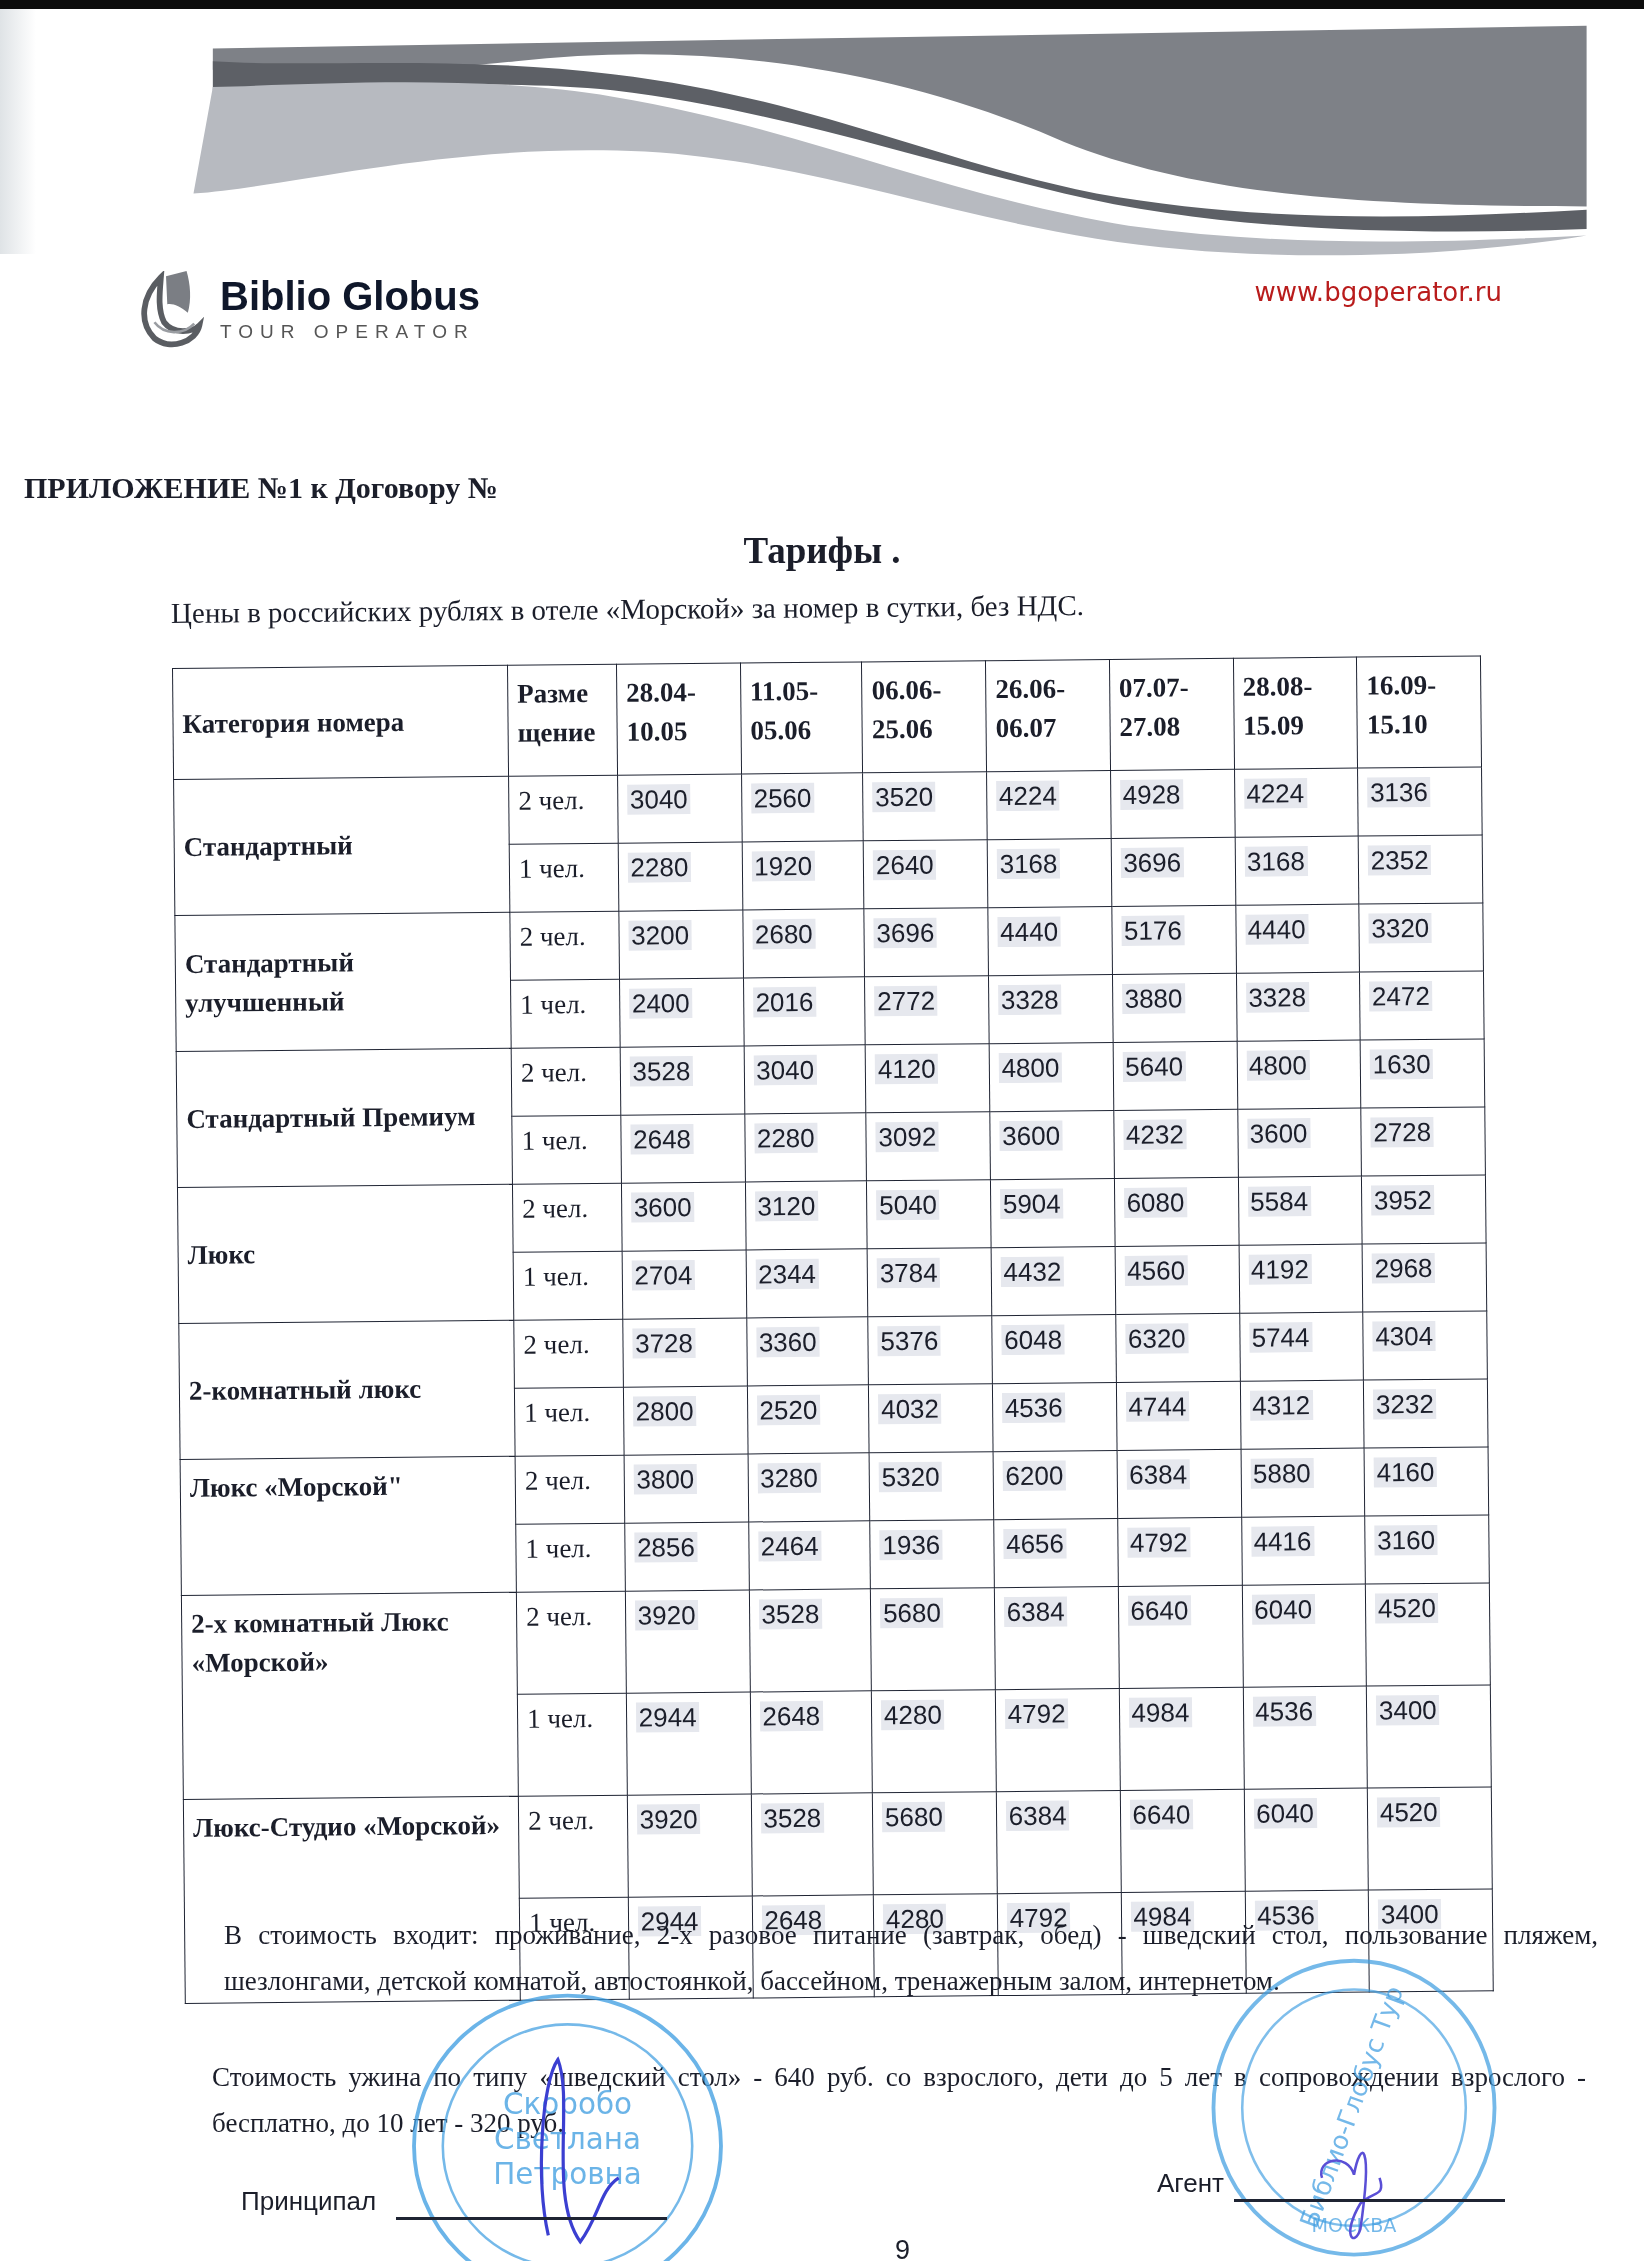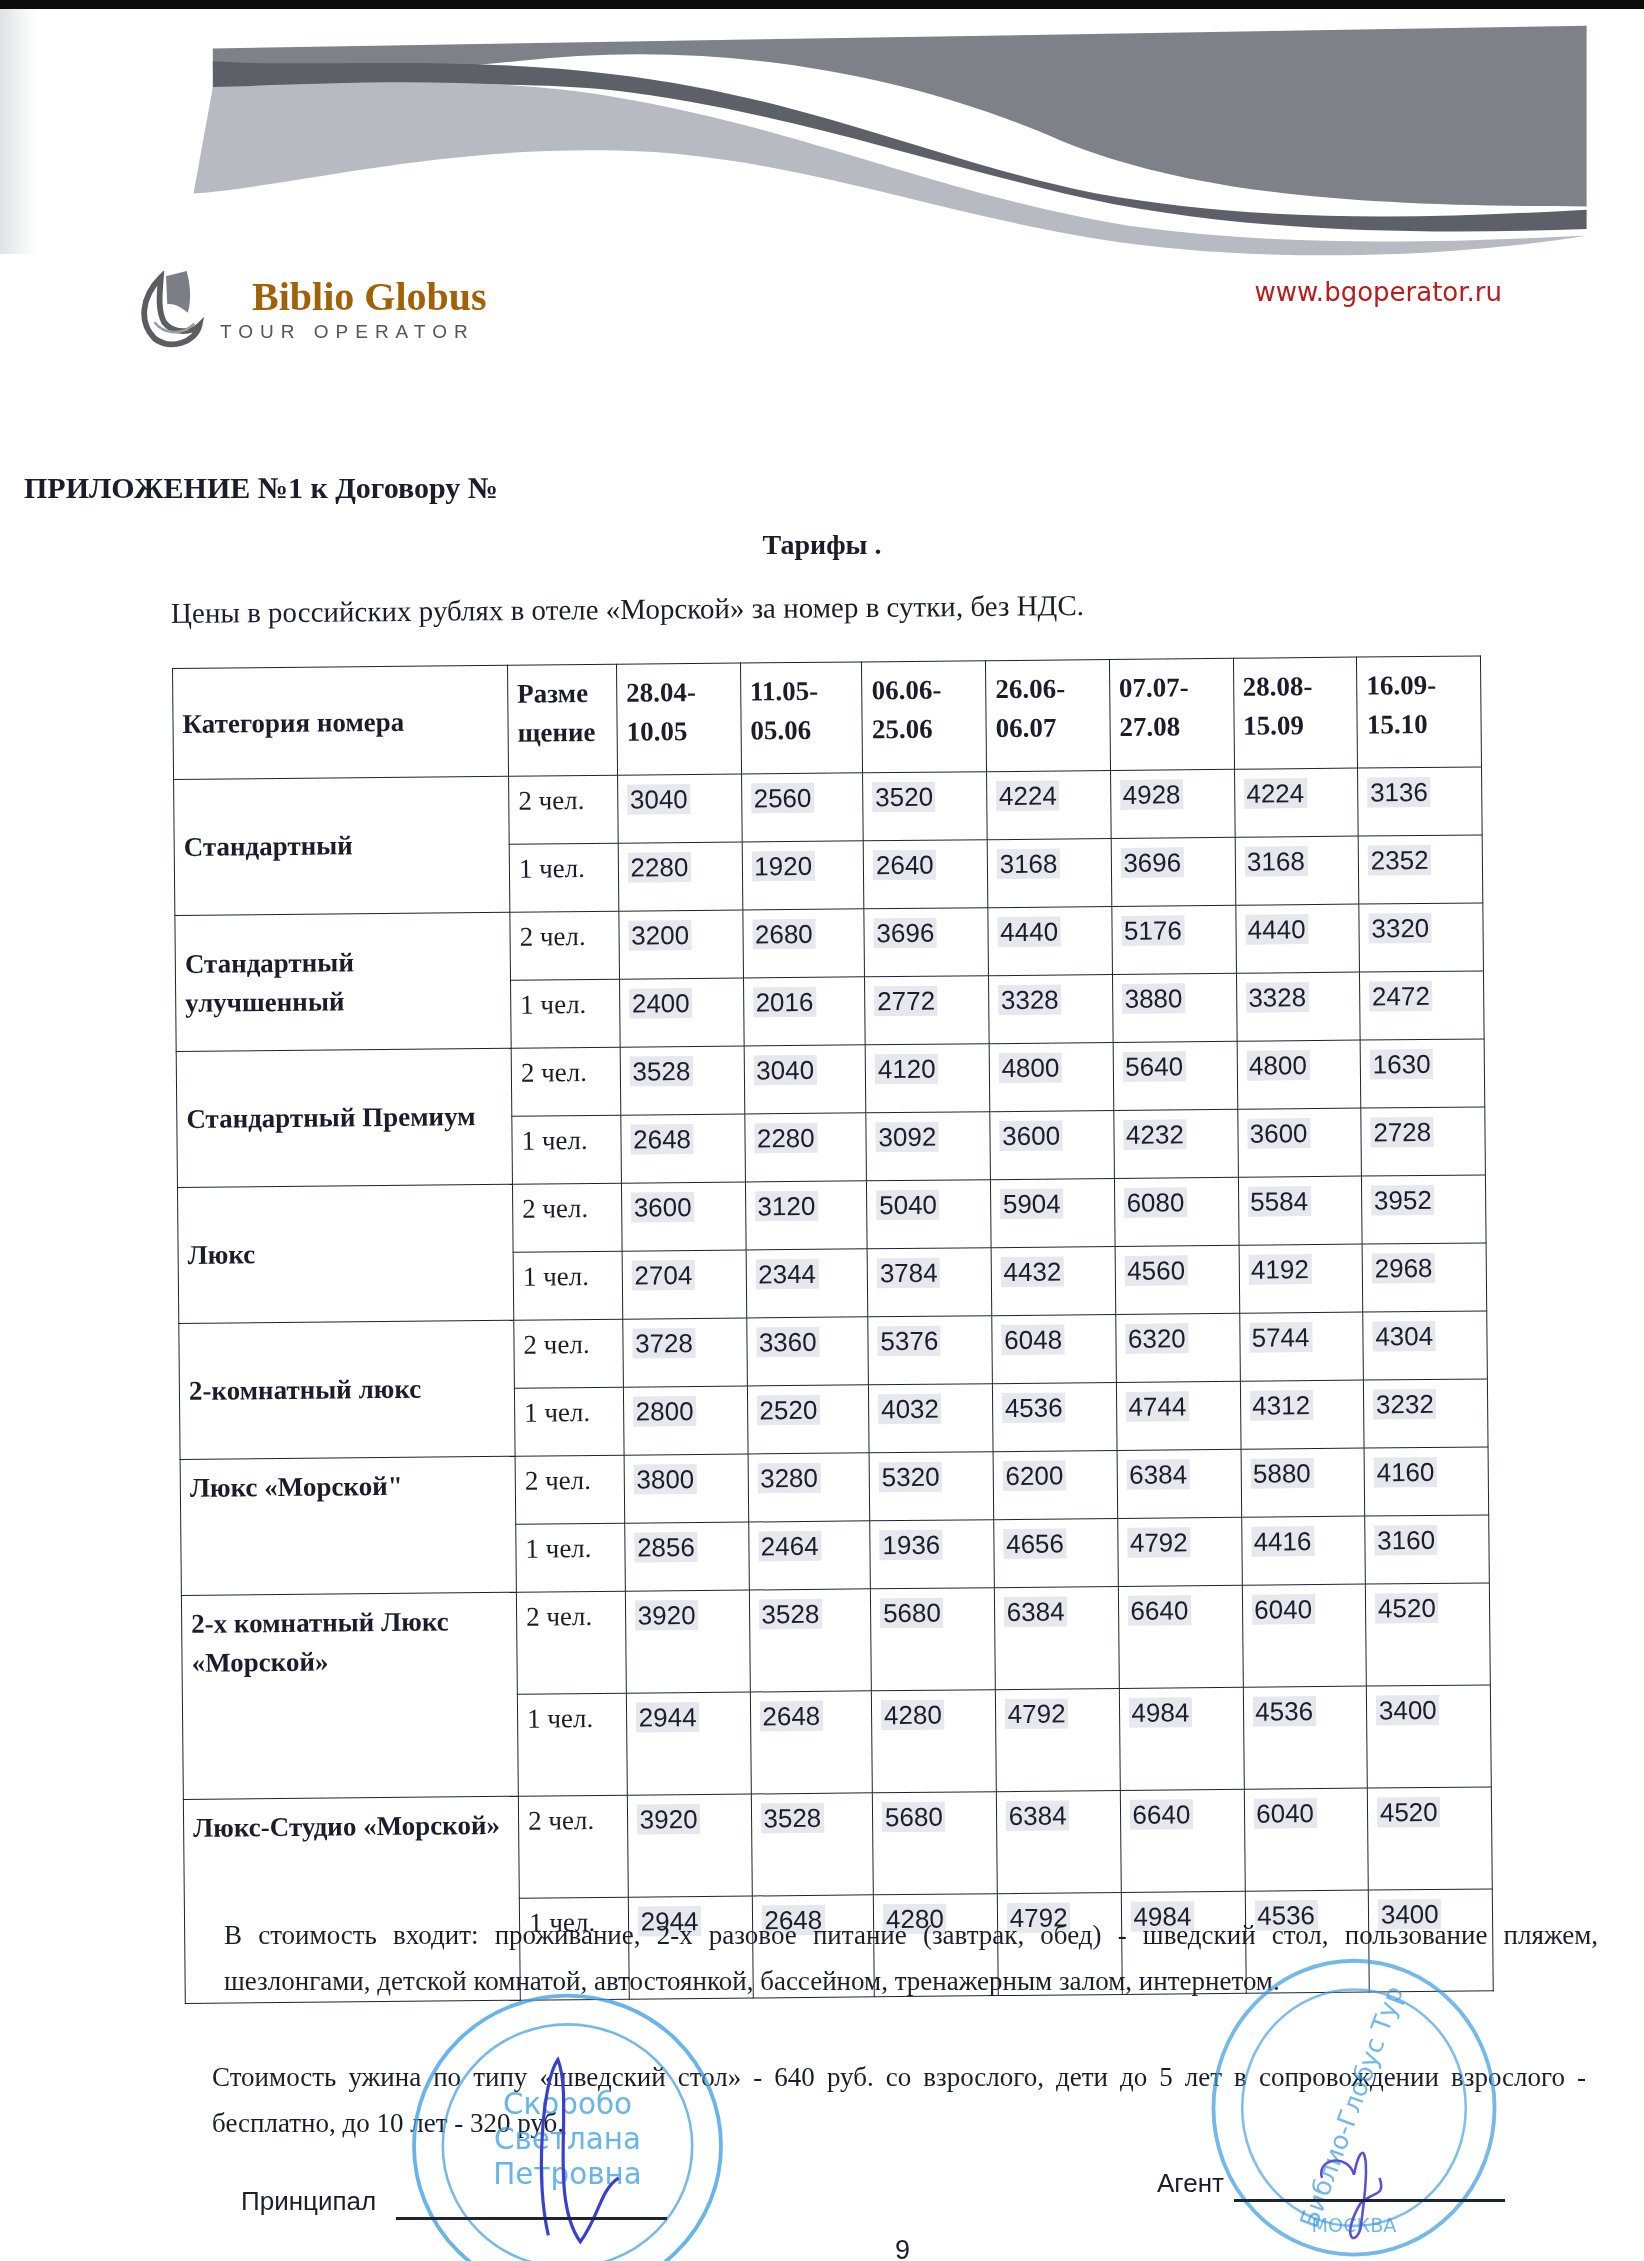--- a/index.html
+++ b/index.html
@@ -10,31 +10,31 @@
   }
   
   .scan-top { position: absolute; left: 0; top: 0; width: 1644px; height: 9px; background: #0c0c0c; }
   .scan-leftfold { position: absolute; left: 0; top: 9px; width: 45px; height: 245px;
     background: linear-gradient(90deg, #dfe3e6 0%, #ffffff 80%); }
   .banner { position: absolute; left: 0; top: 0; width: 1644px; height: 258px; }
   .header-row { position: absolute; top: 271px; left: 135px; width: 1380px; height: 90px; }
   .logo { position: absolute; left: 0; top: 0; display: flex; align-items: center; }
   .logo-mark { width: 71px; height: 77px; }
   .logo-text { margin-left: 14px; }
-  .logo-name { font-family: Liberation Serif, serif; font-weight: bold;
-    font-size: 40px; color: #a16207; letter-spacing: 0px; line-height: 41px; margin-left: 32px; }
+  .logo-name { font-family: Liberation Sans, sans-serif; font-weight: bold;
+    font-size: 40px; color: #0f172a; letter-spacing: 0px; line-height: 41px; }
   .logo-sub { font-family: "Liberation Sans", "DejaVu Sans", sans-serif; font-size: 19px;
     color: #555; letter-spacing: 7px; margin-top: 3.9px; }
   .site-url { position: absolute; right: 13px; top: 6.4px;
     font-family: "DejaVu Sans", "Liberation Sans", sans-serif; font-size: 26px; color: #b91c1c; }
 
   .doc-title { position: absolute; left: 0; width: 1644px; top: 471px; text-align: left;
     font-weight: bold; font-size: 30px; margin-left: 24px; }
   .doc-subtitle { position: absolute; left: 0; width: 1644px; top: 529px; text-align: center;
-    font-weight: bold; font-size: 28px; }
+    font-weight: bold; font-size: 37px; }
   .price-note { position: absolute; left: 171px; top: 597px; font-size: 29px; transform: rotate(-0.5deg); transform-origin: left; }
 
   table.rates {
     position: absolute; left: 172px; top: 668px; width: 1309px;
     border-collapse: collapse; font-size: 27px; transform: rotate(-0.55deg); transform-origin: left top;
   }
   table.rates td, table.rates th {
     border: 1.9px solid #1f2433; vertical-align: top; padding: 9px 9px;
     text-align: left; font-weight: normal;
   }

